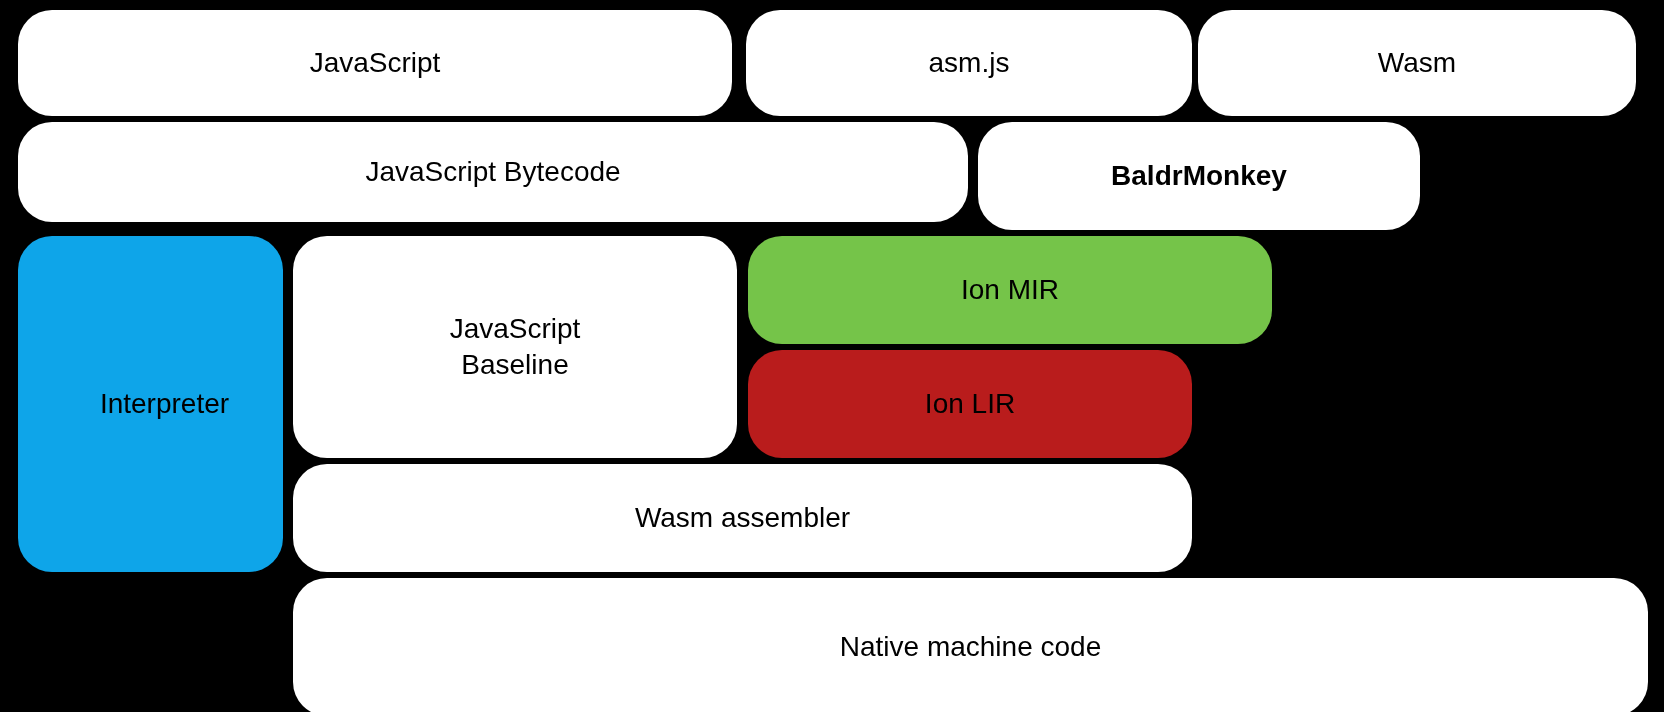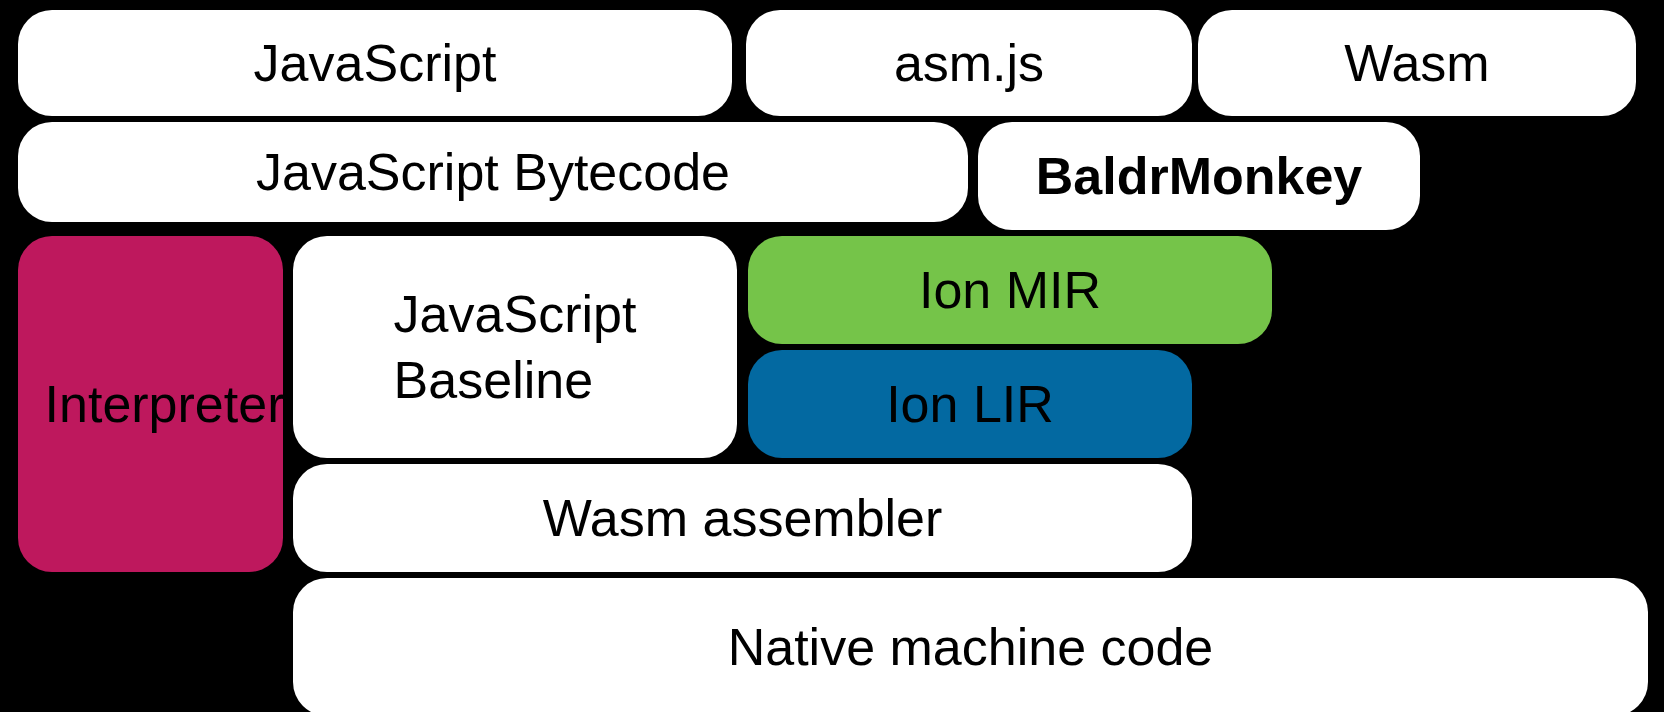--- a/index.html
+++ b/index.html
@@ -17,23 +17,24 @@
   }
   .box {
     position: absolute;
     border-radius: 34px;
     display: flex;
     align-items: center;
     justify-content: center;
     box-sizing: border-box;
   }
   .box .label {
-    font-size: 52px;
+    font-size: 28px;
     line-height: 1.27;
     color: #000;
+    text-align: center;
     white-space: pre-line;
   }
   
   .pos-javascript          { left: 18px;   top: 10px;  width: 714px;  height: 106px; }
   .pos-asmjs               { left: 746px;  top: 10px;  width: 446px;  height: 106px; }
   .pos-wasm                { left: 1198px; top: 10px;  width: 438px;  height: 106px; }
   .pos-javascript-bytecode { left: 18px;   top: 122px; width: 950px;  height: 100px; }
   .pos-baldrmonkey         { left: 978px;  top: 122px; width: 442px;  height: 108px; font-weight: bold; }
   .pos-interpreter         { left: 18px;   top: 236px; width: 265px;  height: 336px; }
   .pos-javascript-baseline { left: 293px;  top: 236px; width: 444px;  height: 222px; }
@@ -61,34 +62,34 @@
   </div>
 
   <div class="box pos-javascript-bytecode" style="background: rgb(255, 255, 255);">
     <span class="label" style="color: rgb(0, 0, 0);">JavaScript Bytecode</span>
   </div>
 
   <div class="box pos-baldrmonkey" style="background: rgb(255, 255, 255);">
     <span class="label" style="color: rgb(0, 0, 0);">BaldrMonkey</span>
   </div>
 
-  <div class="box pos-interpreter" style="background: #be185d; padding-left: 28px;">
+  <div class="box pos-interpreter" style="background: #0ea5e9; padding-left: 28px;">
     <span class="label" style="color: rgb(0, 0, 0);">Interpreter</span>
   </div>
 
   <div class="box pos-javascript-baseline" style="background: rgb(255, 255, 255);">
     <span class="label" style="color: rgb(0, 0, 0);">JavaScript
 Baseline</span>
   </div>
 
   <div class="box pos-ion-mir" style="background: rgb(117, 196, 73);">
     <span class="label" style="color: rgb(0, 0, 0);">Ion MIR</span>
   </div>
 
-  <div class="box pos-ion-lir" style="background: #0369a1;">
+  <div class="box pos-ion-lir" style="background: #b91c1c;">
     <span class="label" style="color: rgb(0, 0, 0);">Ion LIR</span>
   </div>
 
 
   <div class="box pos-macro-assembler" style="background: rgb(255, 255, 255);">
     <span class="label" style="color: rgb(0, 0, 0);">Wasm assembler</span>
   </div>
 
   <div class="box pos-native-machine-code" style="background: rgb(255, 255, 255);">
     <span class="label" style="color: rgb(0, 0, 0);">Native machine code</span>

